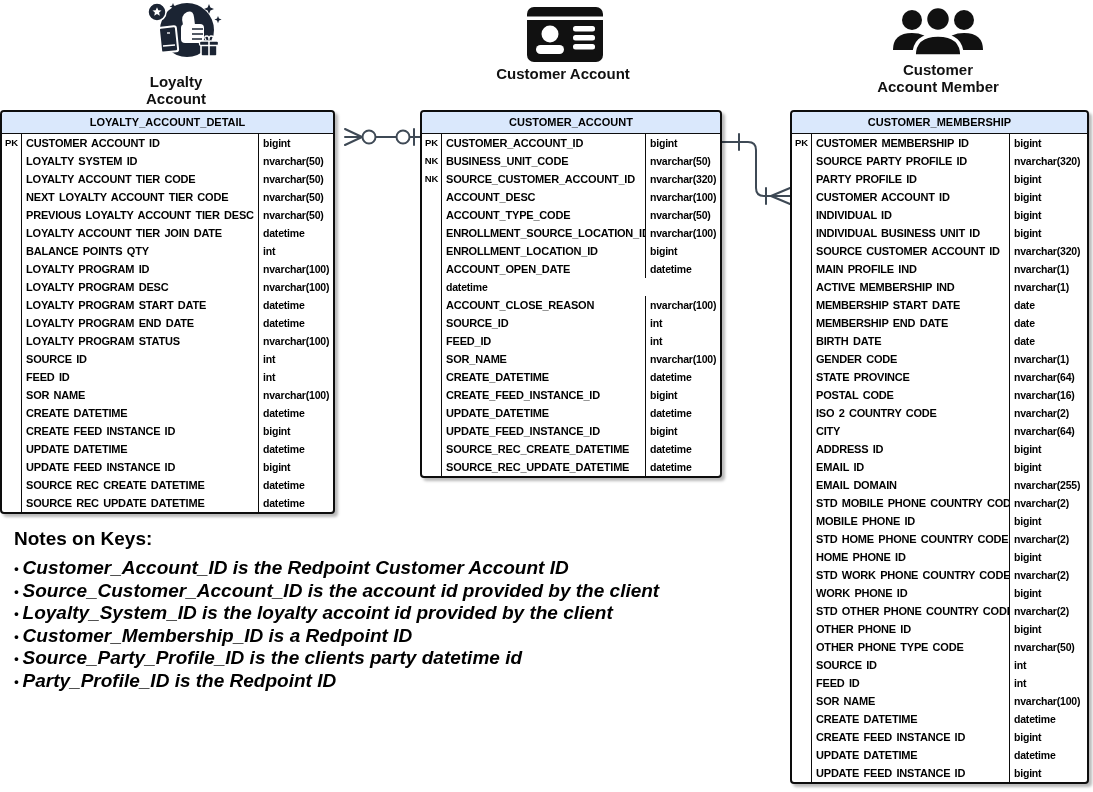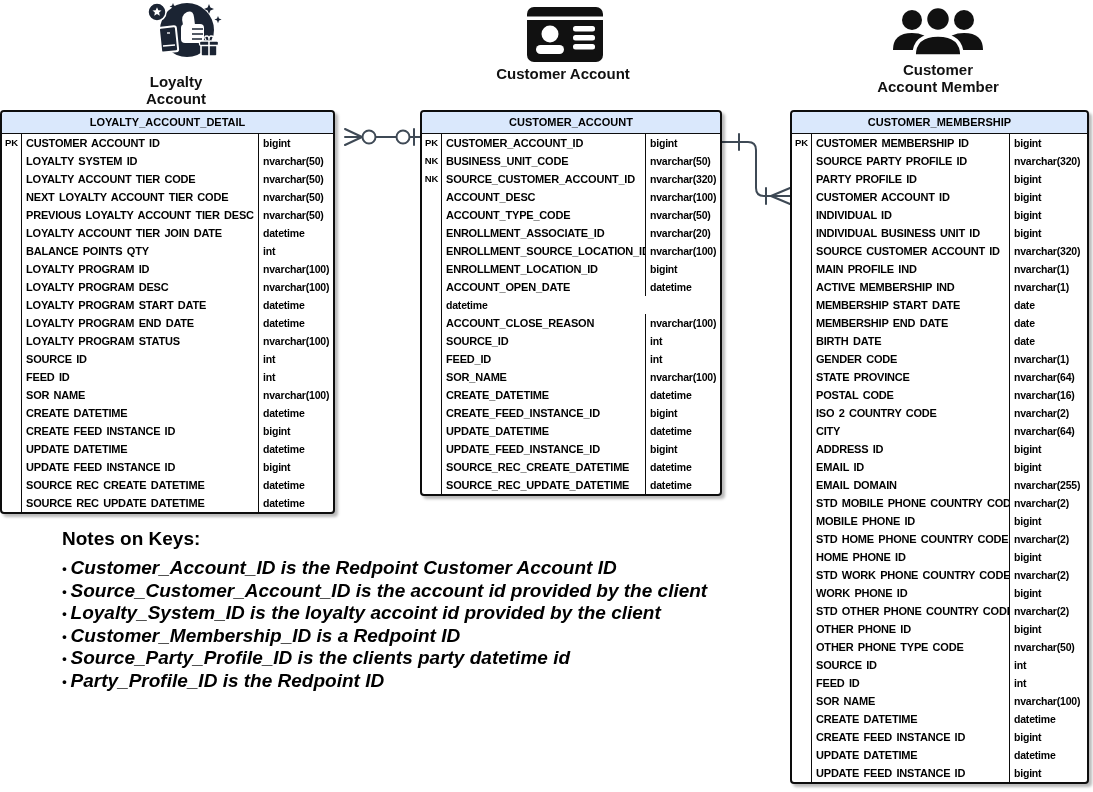--- a/index.html
+++ b/index.html
@@ -27,21 +27,21 @@
   #connectors{position:absolute;left:0;top:0;z-index:1;pointer-events:none;}
   #connectors path,#connectors line{stroke:#3e4955;stroke-width:2;fill:none;stroke-linecap:round;stroke-linejoin:round;}
   #connectors circle{stroke:#3e4955;stroke-width:2;fill:#fff;}
 
   
   .icon-wrap{position:absolute;z-index:2;}
   .icon-label{position:absolute;z-index:2;font-size:15px;font-weight:700;color:#111;
           text-align:center;line-height:16.5px;}
 
   
-  #notes{position:absolute;left:14px;top:528px;z-index:2;margin-left:48px;}
+  #notes{position:absolute;left:14px;top:528px;z-index:2;}
   #notes h3{margin:0 0 7px 0;font-size:19px;font-weight:700;}
   .note-line{font-size:19px;font-weight:700;line-height:21.5px;white-space:nowrap;font-style:italic;}
   .note-line::before{content:"•";font-size:13px;margin-right:4px;vertical-align:1px;}
 </style>
 </head>
 <body>
 
 <div id="canvas">
 
   <div class="icon-wrap" style="left:146px;top:0px;">
@@ -261,25 +261,20 @@
           <div class="c-name">ACCOUNT_DESC</div>
           <div class="c-type">nvarchar(100)</div>
         </div>
         <div class="trow">
           <div class="c-key"></div>
           <div class="c-name">ACCOUNT_TYPE_CODE</div>
           <div class="c-type">nvarchar(50)</div>
         </div>
         <div class="trow">
           <div class="c-key"></div>
-          <div class="c-name">ENROLLMENT_ASSOCIATE_ID</div>
-          <div class="c-type">nvarchar(20)</div>
-        </div>
-        <div class="trow">
-          <div class="c-key"></div>
           <div class="c-name">ENROLLMENT_SOURCE_LOCATION_ID</div>
           <div class="c-type">nvarchar(100)</div>
         </div>
         <div class="trow">
           <div class="c-key"></div>
           <div class="c-name">ENROLLMENT_LOCATION_ID</div>
           <div class="c-type">bigint</div>
         </div>
         <div class="trow">
           <div class="c-key"></div>

